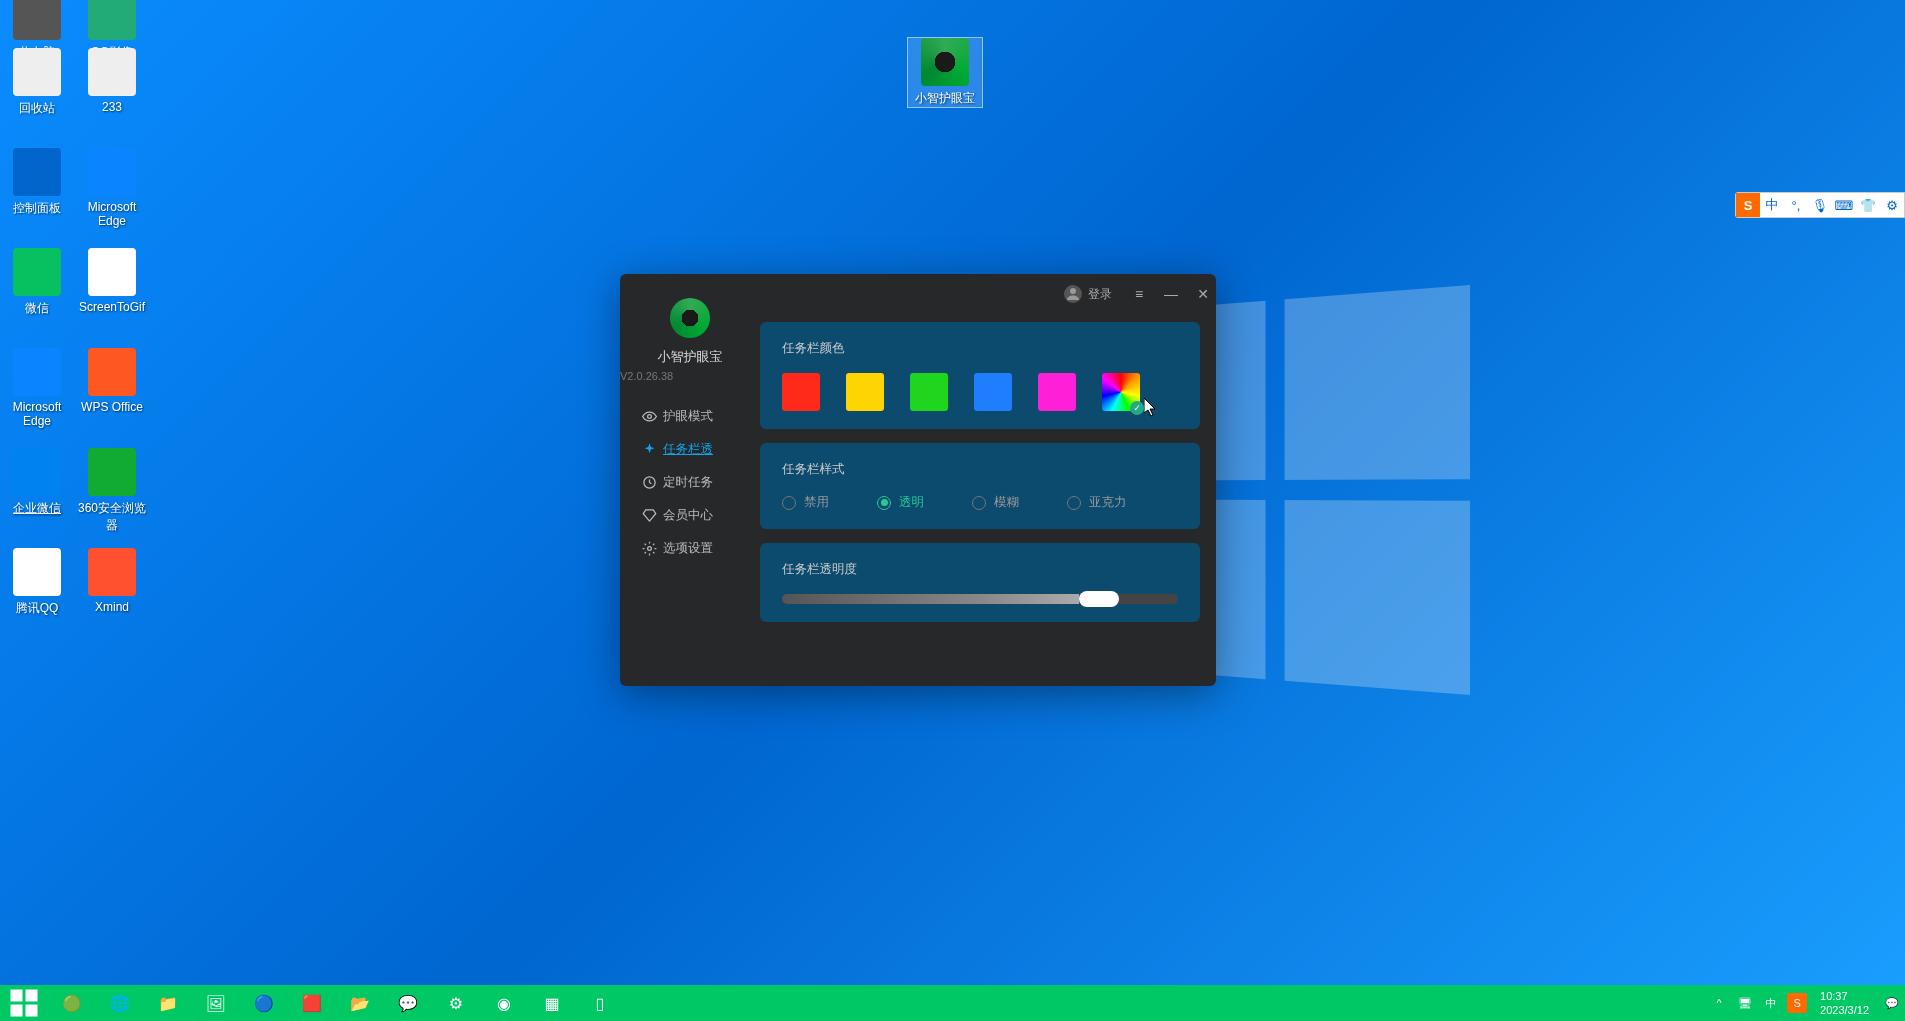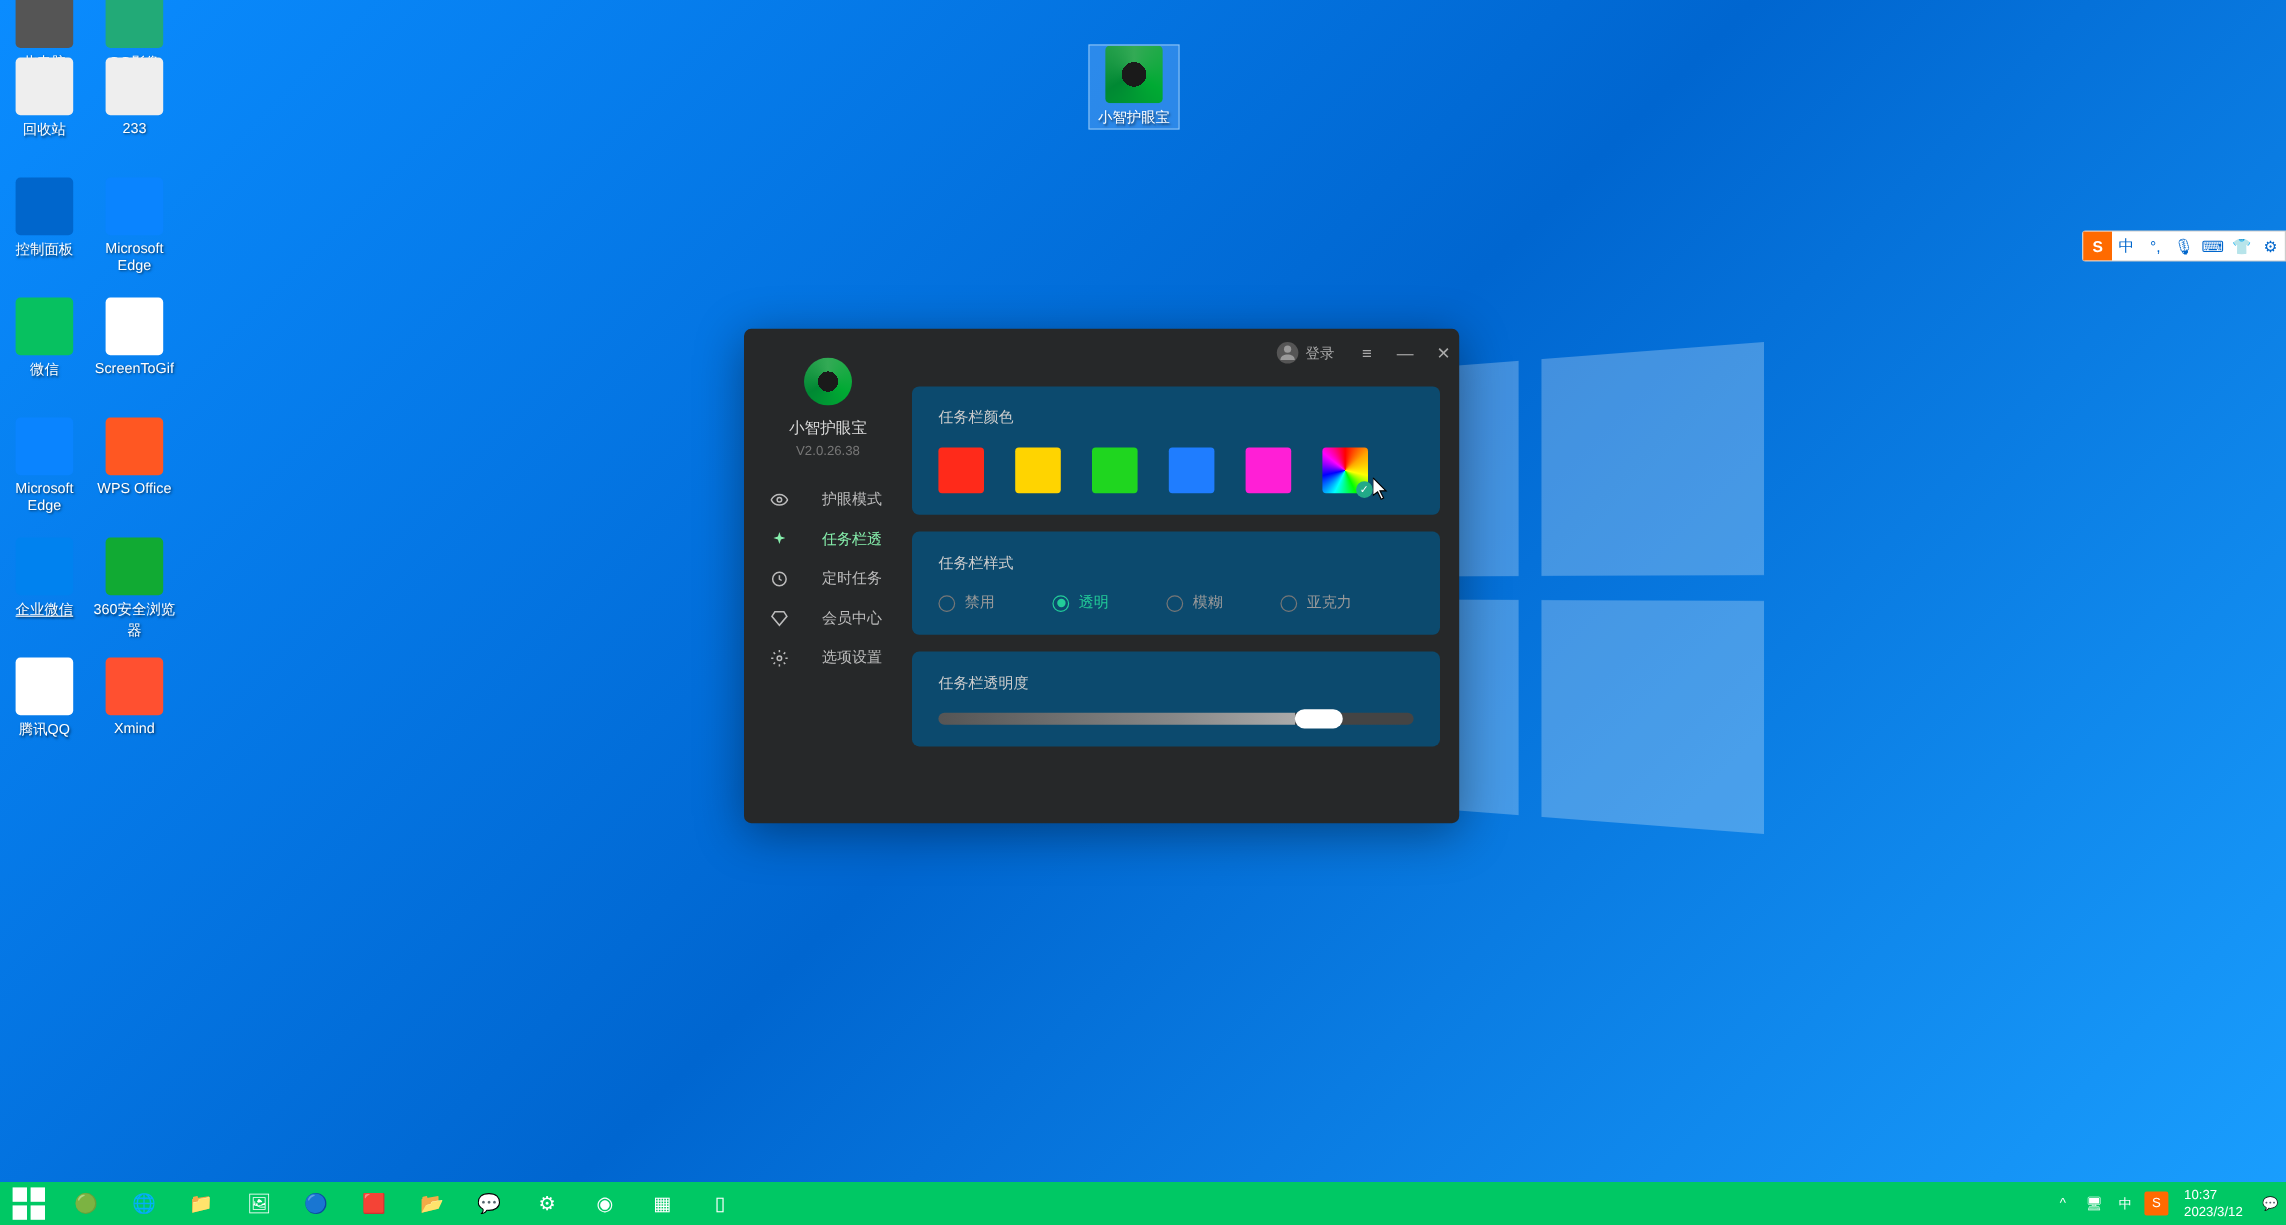--- a/index.html
+++ b/index.html
@@ -34,24 +34,24 @@
   box-shadow: 0 8px 40px rgba(0,0,0,0.4);
 }
 .titlebar { position: absolute; top: 0; right: 0; height: 40px; display: flex; align-items: center; gap: 6px; }
 .tb-btn { width: 26px; height: 26px; display: flex; align-items: center; justify-content: center; color: #aaa; cursor: pointer; font-size: 14px; border-radius: 3px; }
 .login-area { display: flex; align-items: center; gap: 6px; color: #aaa; font-size: 12px; cursor: pointer; margin-right: 8px; }
 .avatar { width: 18px; height: 18px; border-radius: 50%; background: #555; display: flex; align-items: center; justify-content: center; }
 
 .sidebar { position: absolute; left: 0; top: 0; width: 140px; height: 100%; padding: 24px 0; }
 .app-logo { width: 40px; height: 40px; margin: 0 auto 10px; border-radius: 50%; background: radial-gradient(circle, #1a1a1a 30%, transparent 30%), conic-gradient(#3a5 0deg, #0a3 120deg, #083 240deg, #3a5 360deg); display: flex; align-items: center; justify-content: center; }
 .app-name { text-align: center; color: #ddd; font-size: 13px; }
-.app-ver { text-align: center; color: #777; font-size: 11px; margin-top: 4px; margin-bottom: 18px; }
+.app-ver { text-align: left; color: #777; font-size: 11px; margin-top: 4px; margin-bottom: 18px; }
 .nav { padding: 0 12px; }
-.nav-item { display: flex; align-items: center; gap: 28px; padding: 8px 10px; font-size: 12.5px; color: #bbb; cursor: pointer; border-radius: 4px; }
-.nav-item.active { color: #86efac; }
+.nav-item { display: flex; align-items: center; gap: 6px; padding: 8px 10px; font-size: 12.5px; color: #bbb; cursor: pointer; border-radius: 4px; }
+.nav-item.active { color: #0ea5e9; text-decoration: underline; }
 .nav-ic { width: 15px; height: 15px; display: flex; align-items: center; justify-content: center; }
 
 .content { position: absolute; left: 140px; top: 48px; right: 16px; bottom: 16px; }
 .panel { background: #0c4a6e; border-radius: 6px; padding: 18px 22px; margin-bottom: 14px; }
 .panel-title { font-size: 12.5px; color: #ccc; margin-bottom: 16px; }
 .color-row { display: flex; gap: 26px; }
 .swatch { width: 38px; height: 38px; border-radius: 3px; cursor: pointer; position: relative; }
 .swatch.rainbow { background: conic-gradient(red, orange, yellow, lime, cyan, blue, magenta, red); }
 .swatch .check { position: absolute; right: -4px; bottom: -4px; width: 14px; height: 14px; background: #2a8; border-radius: 50%; display: flex; align-items: center; justify-content: center; color: #fff; font-size: 9px; }
 

